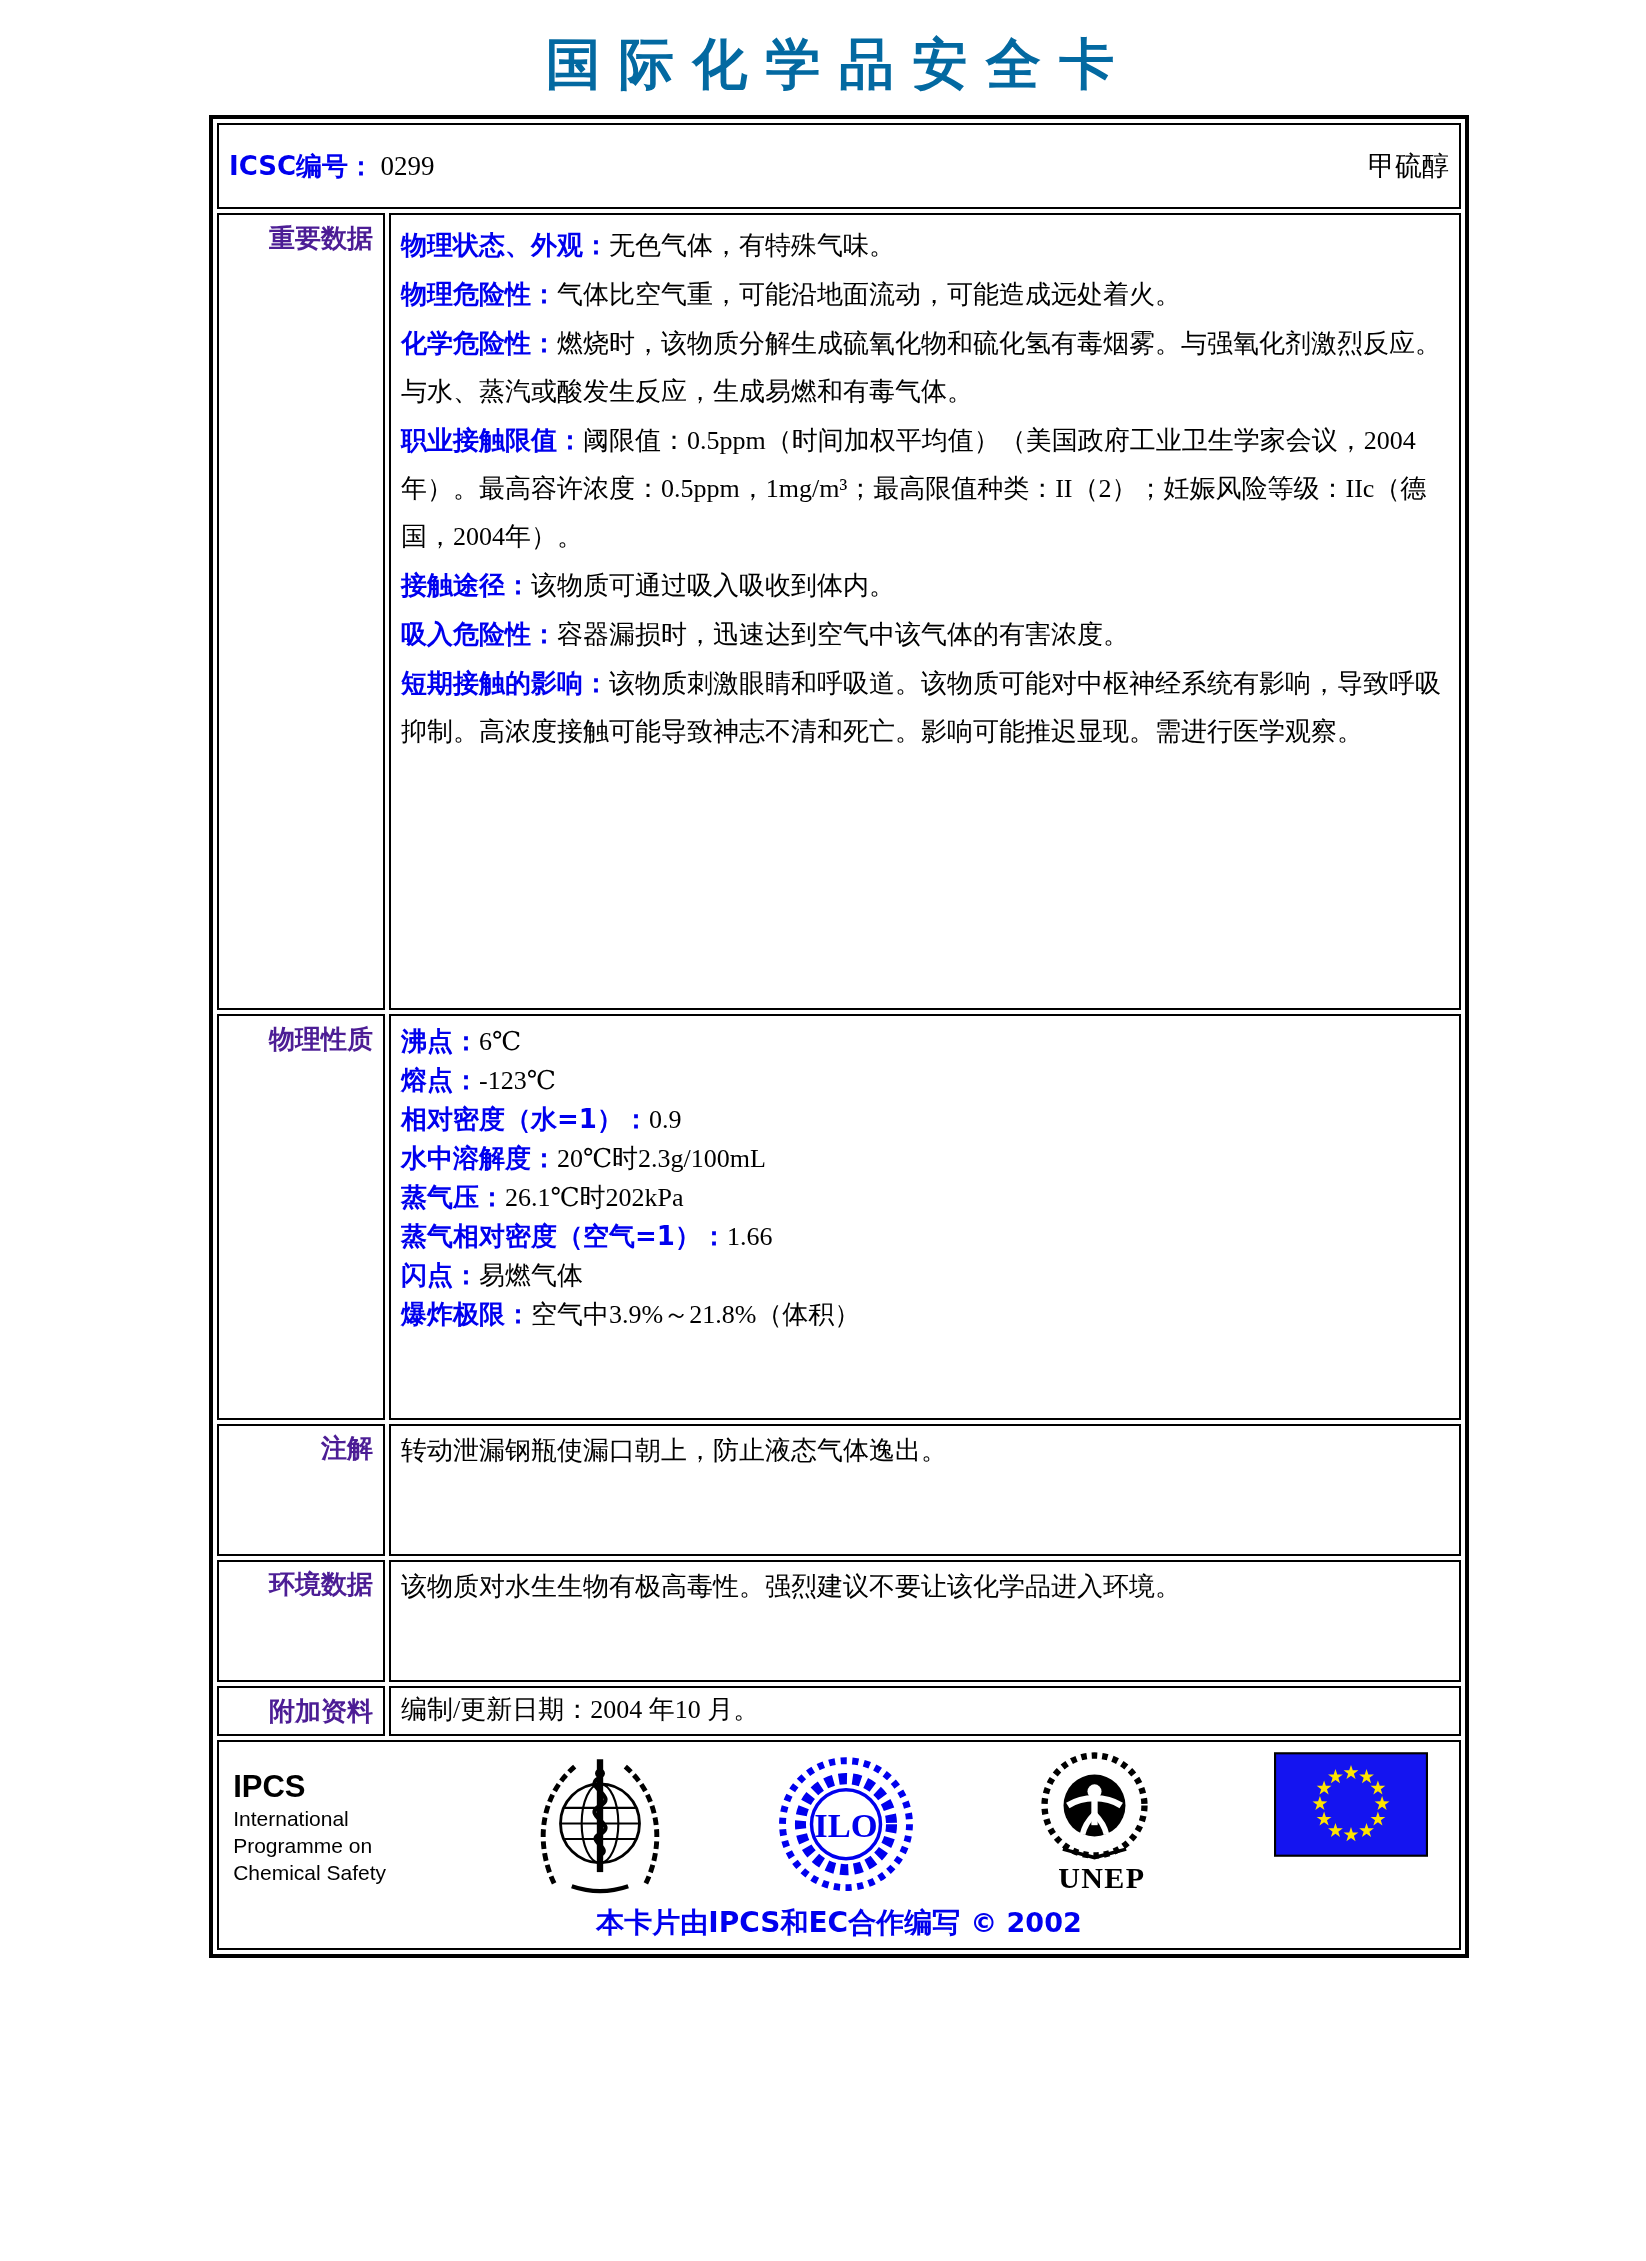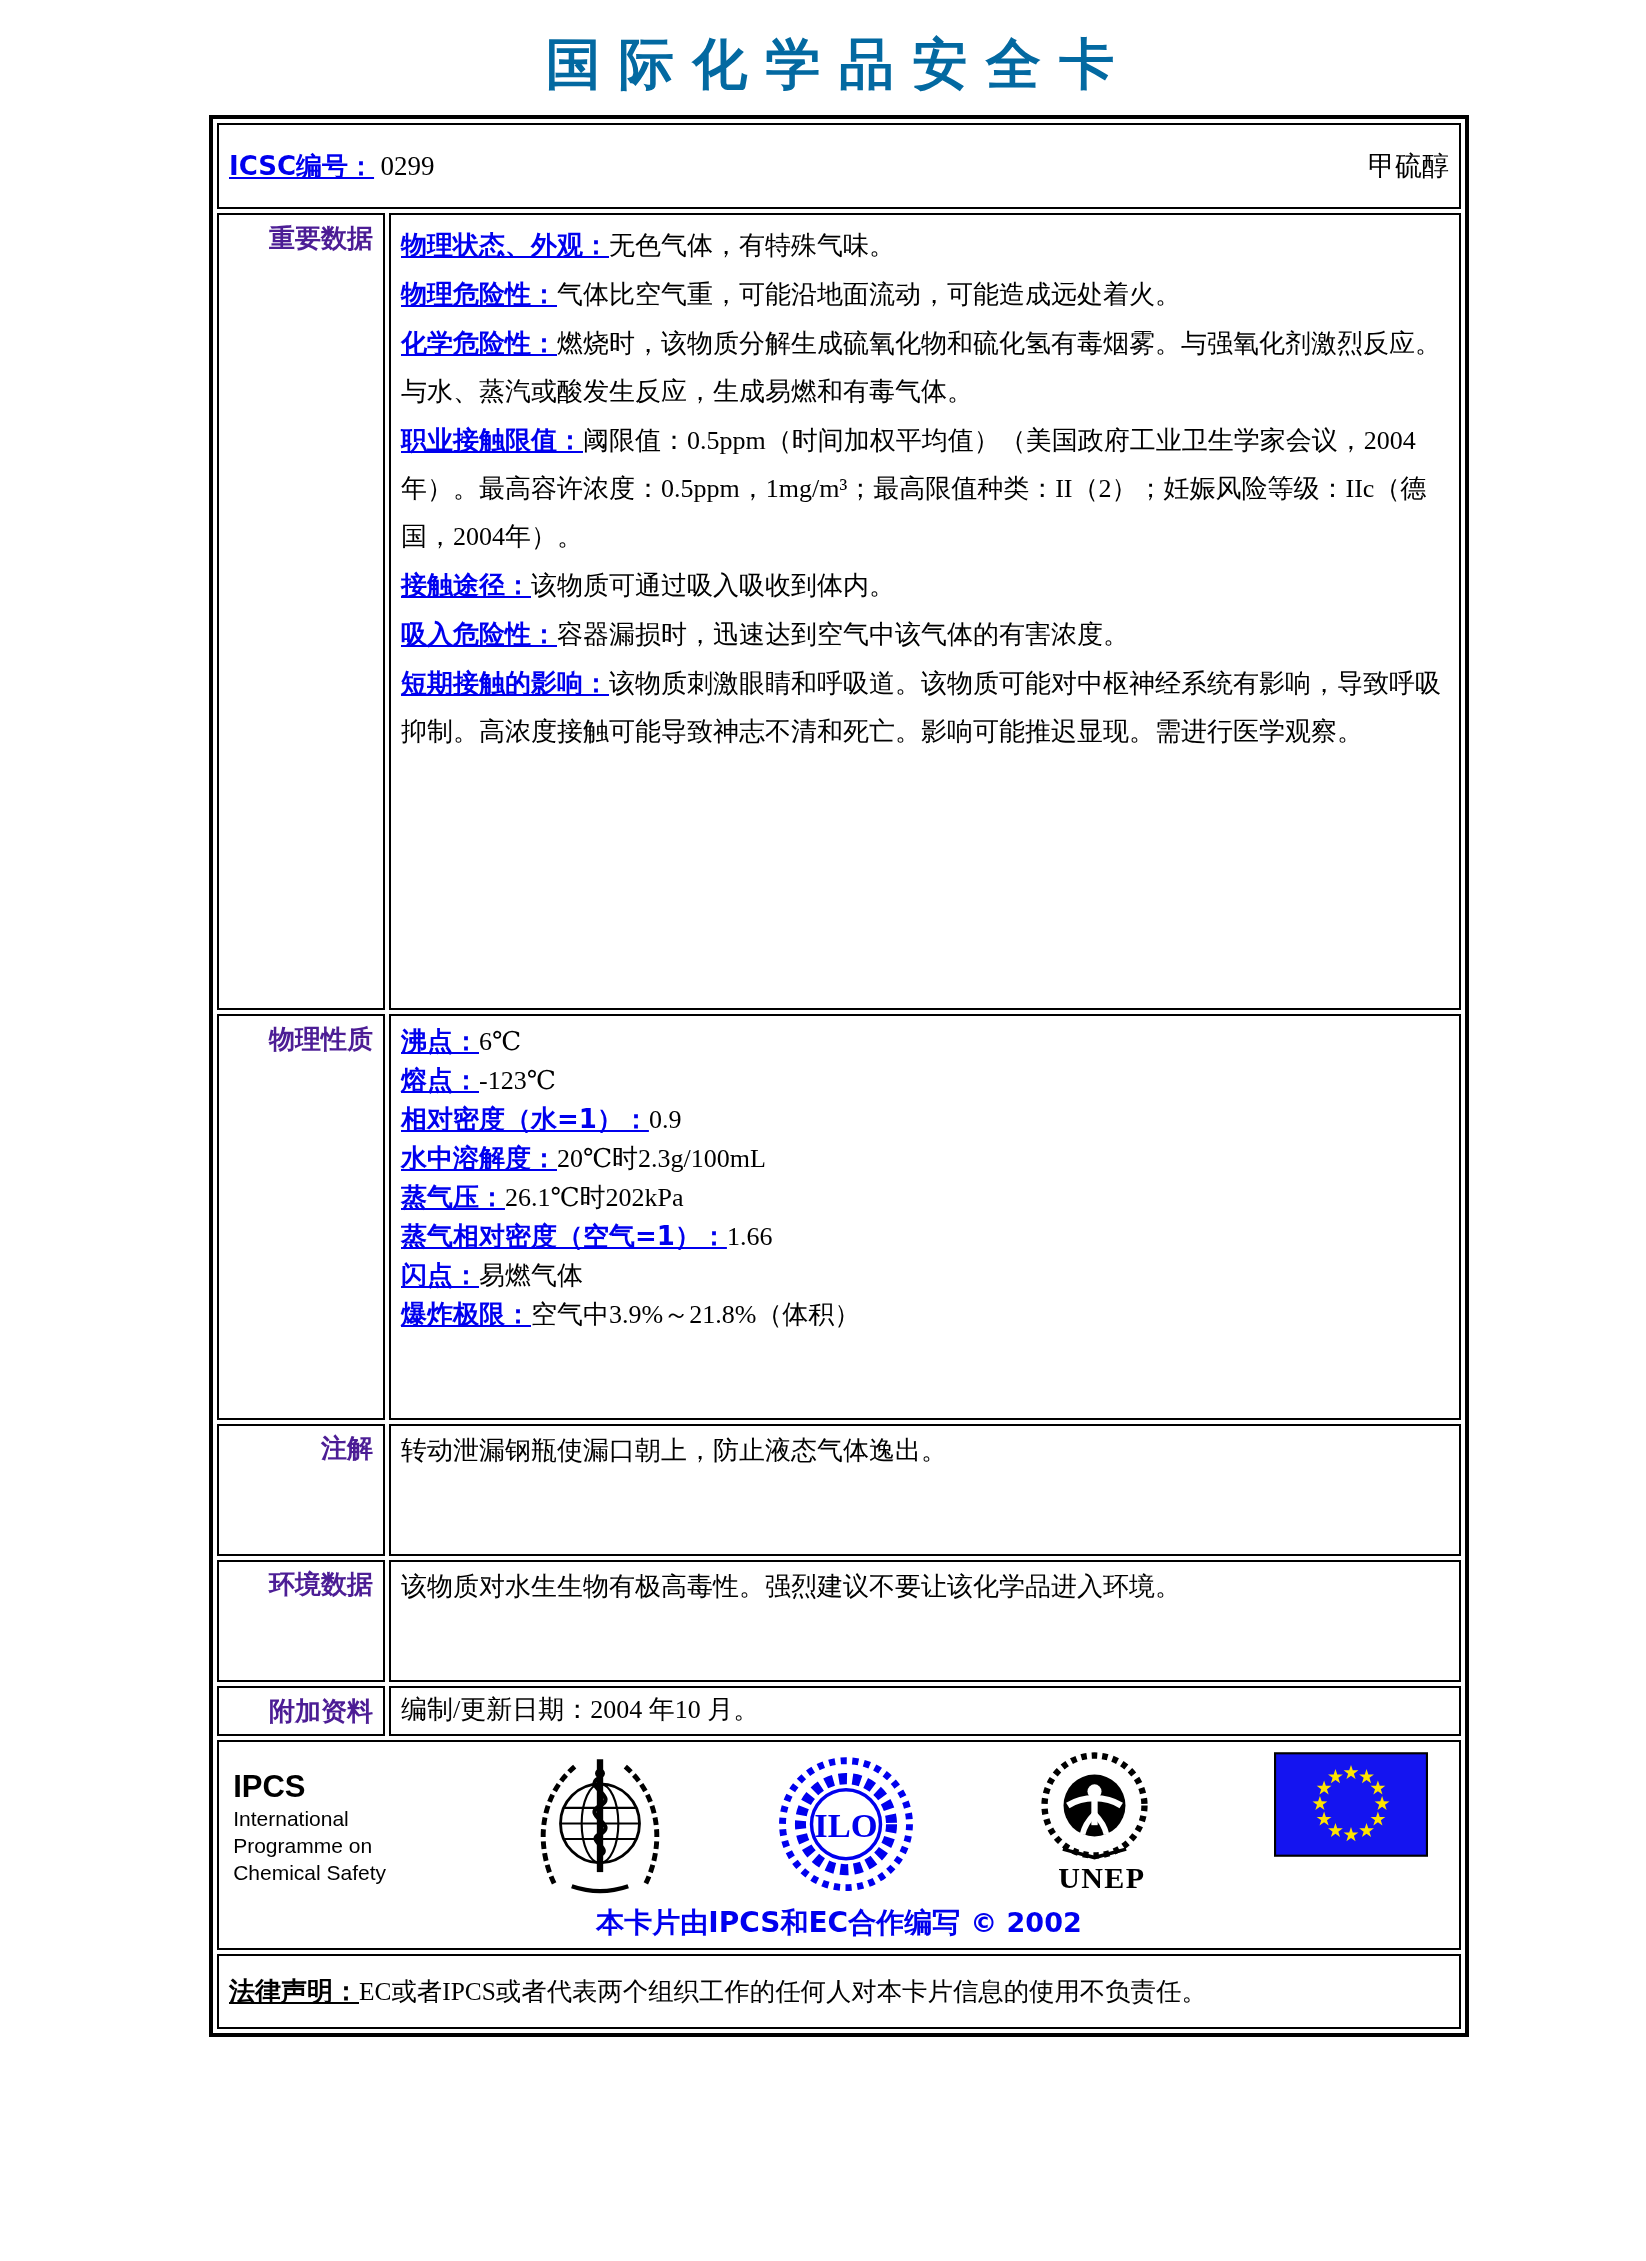--- a/index.html
+++ b/index.html
@@ -28,21 +28,20 @@
     vertical-align:middle;text-align:right;
     color:#4c1d95;font-weight:bold;font-size:31px;
     font-family:"DejaVu Sans","Liberation Sans",sans-serif;
     padding:2.8px 4.2px;
   }
   .header-cell{height:71px;vertical-align:middle !important;}
   .header-flex{display:flex;justify-content:space-between;align-items:center;}
   .blue-label{
     color:#0000ee;font-weight:bold;
     font-family:"DejaVu Sans","Liberation Sans",sans-serif;
-    text-decoration:underline;
   }
   .header-flex .num{font-size:27px;}
   .header-flex .chem{font-size:27px;}
   .cell-important{height:782px;}
   .cell-important .line{line-height:48px;}
   .cell-physical{height:390px;}
   .cell-physical .line{line-height:38px;}
   .cell-env{height:107px;line-height:40px;}
   .cell-notes{height:117px;line-height:40px;}
   .cell-additional{height:37px;line-height:37px;padding-top:2.8px !important;padding-bottom:2.8px !important;}
@@ -207,21 +206,16 @@
           </svg>
         </div>
       </div>
 
       <div class="caption-line">
         <span class="cap">本卡片由IPCS和EC合作编写</span><span class="year">© 2002</span>
       </div>
     </td>
   </tr>
 
-  <tr>
-    <td colspan="2" class="legal-cell">
-      <span class="blue-label" style="color:#000;">法律声明：</span><span class="legal-text">EC或者IPCS或者代表两个组织工作的任何人对本卡片信息的使用不负责任。</span>
-    </td>
-  </tr>
 
   </tbody>
 </table>
 
 
 </body></html>

